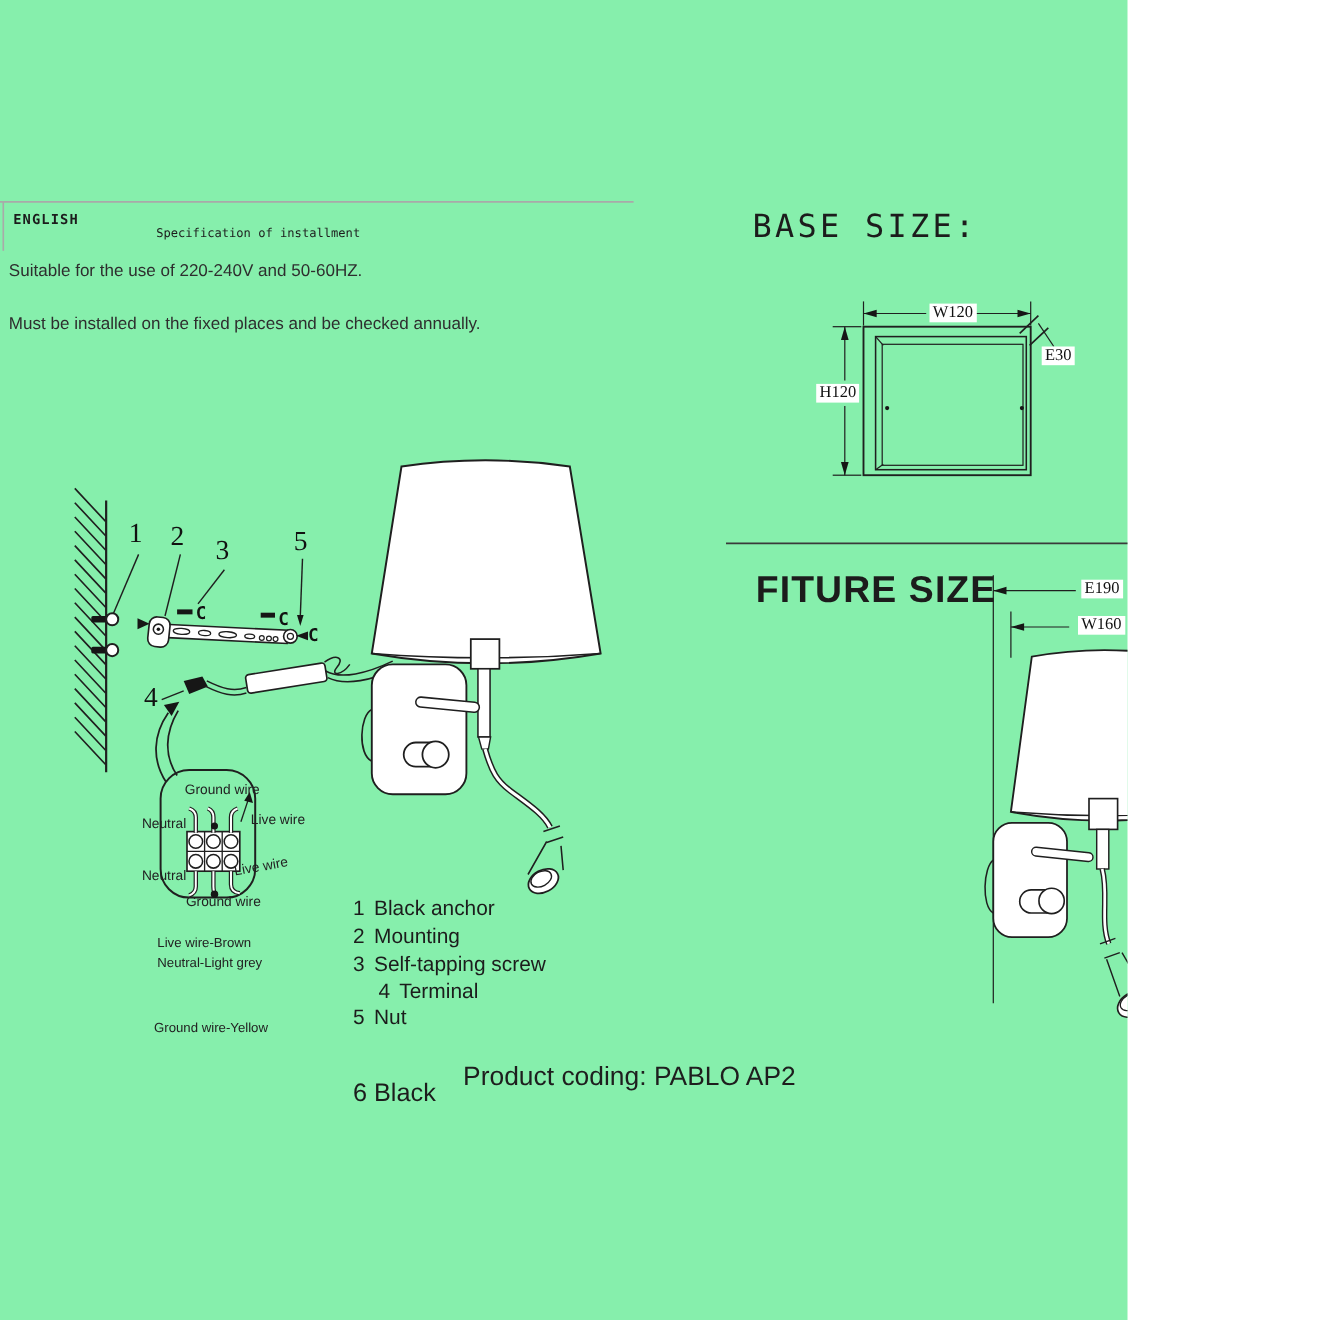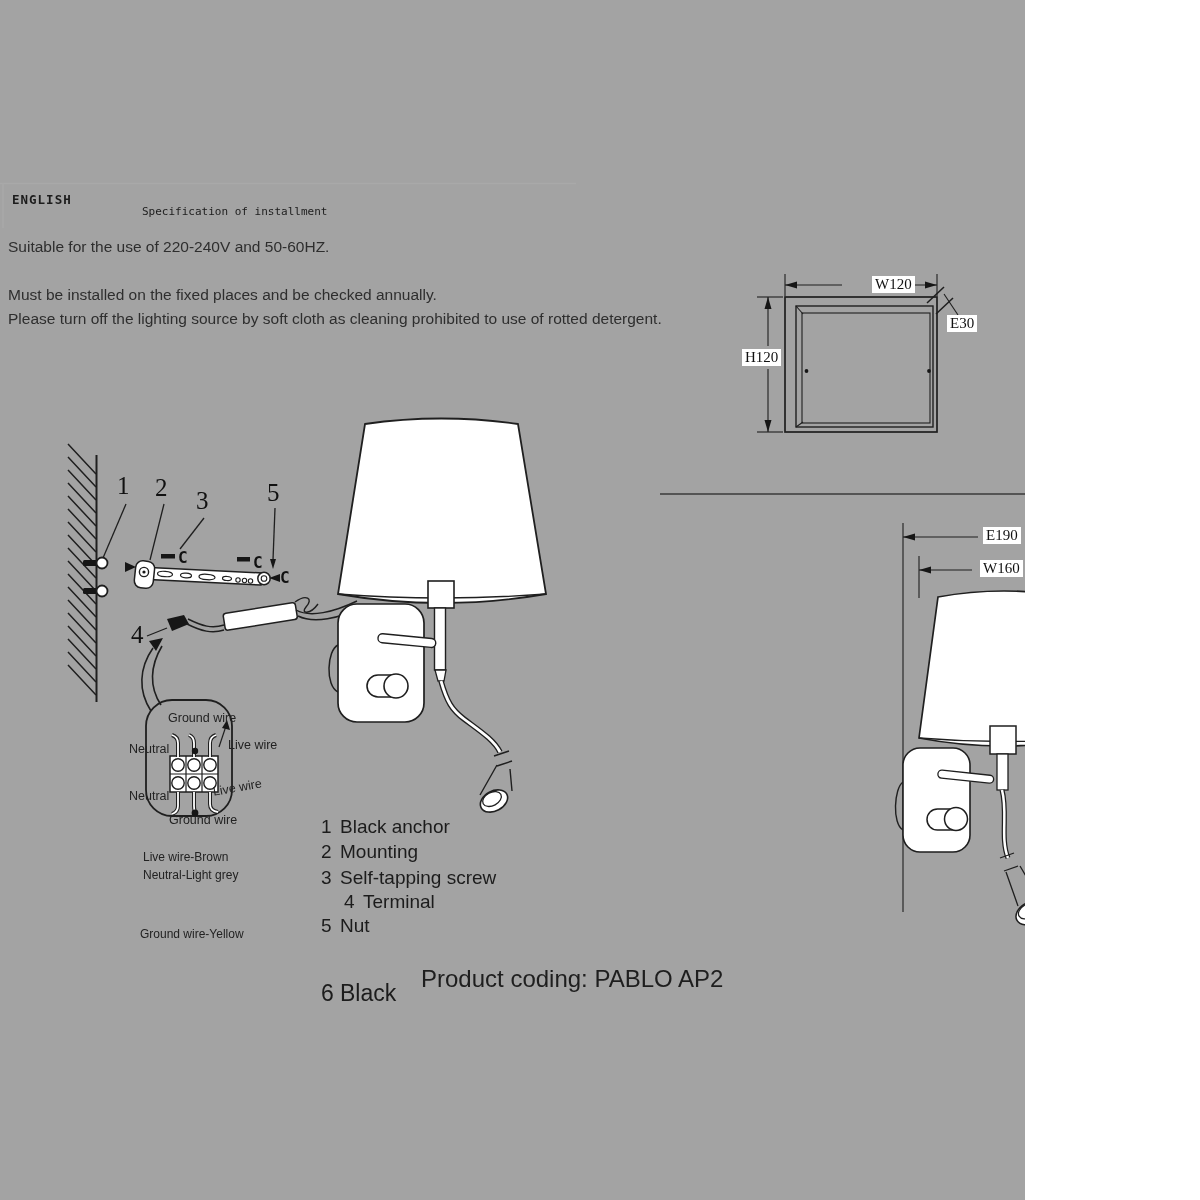--- a/index.html
+++ b/index.html
@@ -1,16 +1,16 @@
 <!DOCTYPE html>
 <html><head>
 <meta charset="utf-8">
 <style>
   html,body{margin:0;padding:0;background:#fff;}
-  #page{position:relative;width:1025px;height:1200px;background:#a3a3a3;overflow:hidden;
+  #page{position:relative;width:1025px;height:1200px;background:#86efac;overflow:hidden;
         font-family:"Liberation Sans",sans-serif;color:#1c1c1c;text-decoration:underline;}
   svg.art{position:absolute;left:0;top:0;width:1200px;height:1200px;}
   .lab{position:absolute;white-space:nowrap;line-height:1.1;}
   .mono{font-family:"DejaVu Sans Mono",monospace;}
   .sans{font-family:"Liberation Sans",sans-serif;}
   .note{font-size:15.5px;color:#2e2e2e;}
   .callout{font-family:"Liberation Serif",serif;font-size:25px;color:#111;}
   .cglyph{font-family:"DejaVu Sans Mono",monospace;font-size:16px;font-weight:600;color:#111;}
   .wirelab{font-size:12.5px;color:#222;}
   .keylab{font-size:12px;color:#222;}
@@ -204,21 +204,20 @@
         <ellipse cx="1028" cy="911" rx="10.3" ry="6.8" stroke-width="1.2" transform="rotate(-30 1028 911)"></ellipse>
       </g>
     </g>
   </svg>
 
   <div class="lab mono" style="left:12px;top:193px;font-size:12.5px;font-weight:700;letter-spacing:1px;">ENGLISH</div>
   <div class="lab mono" style="left:142px;top:206px;font-size:11px;">Specification of installment</div>
 
   <div class="lab note" style="left:8px;top:238px;">Suitable for the use of 220-240V and 50-60HZ.</div>
   <div class="lab note" style="left:8px;top:286px;">Must be installed on the fixed places and be checked annually.</div>
-  <div class="lab note" style="left:8px;top:310px;">Please turn off the lighting source by soft cloth as cleaning prohibited to use of rotted detergent.</div>
 
   <div class="lab callout" style="left:117px;top:472px;">1</div>
   <div class="lab callout" style="left:155px;top:474px;">2</div>
   <div class="lab callout" style="left:196px;top:487px;">3</div>
   <div class="lab callout" style="left:267px;top:479px;">5</div>
   <div class="lab callout" style="left:131px;top:621px;">4</div>
 
   <div class="lab cglyph" style="left:178px;top:549px;">C</div>
   <div class="lab cglyph" style="left:253px;top:554px;">C</div>
   <div class="lab cglyph" style="left:280px;top:569px;">C</div>
@@ -236,23 +235,25 @@
 
   <div>
     <div class="lab sans" style="left:321px;top:817px;font-size:19px;"><span class="partnum">1</span><span>Black anchor</span></div>
     <div class="lab sans" style="left:321px;top:842px;font-size:19px;"><span class="partnum">2</span><span>Mounting</span></div>
     <div class="lab sans" style="left:321px;top:868px;font-size:19px;"><span class="partnum">3</span><span>Self-tapping screw</span></div>
     <div class="lab sans" style="left:321px;top:892px;font-size:19px;margin-left:23px;"><span class="partnum">4</span><span>Terminal</span></div>
     <div class="lab sans" style="left:321px;top:916px;font-size:19px;"><span class="partnum">5</span><span>Nut</span></div>
     <div class="lab sans" style="left:321px;top:981px;font-size:23px;"><span class="partnum">6</span><span>Black</span></div>
   </div>
 
-  <div class="lab dim" style="left:845px;top:276px;margin-left:27px;">W120</div>
+  <div class="lab mono" style="left:684px;top:190px;font-size:29px;letter-spacing:3px;font-weight:500;">BASE SIZE:</div>
+  <div class="lab dim" style="left:845px;top:276px;">W120</div>
   <div class="lab dim" style="left:742px;top:349px;">H120</div>
   <div class="lab dim" style="left:947px;top:315px;">E30</div>
 
+  <div class="lab sans" style="left:687px;top:518px;font-size:34px;font-weight:600;letter-spacing:1px;">FITURE SIZE</div>
   <div class="lab dim" style="left:983px;top:527px;">E190</div>
   <div class="lab dim" style="left:980px;top:560px;">W160</div>
   <div class="lab dim" style="left:1136px;top:757px;">H630</div>
 
   <div class="lab sans" style="left:421px;top:966px;font-size:24px;color:#1e1e1e;">Product coding: PABLO AP2</div>
 
 </div>
 
 </body></html>

